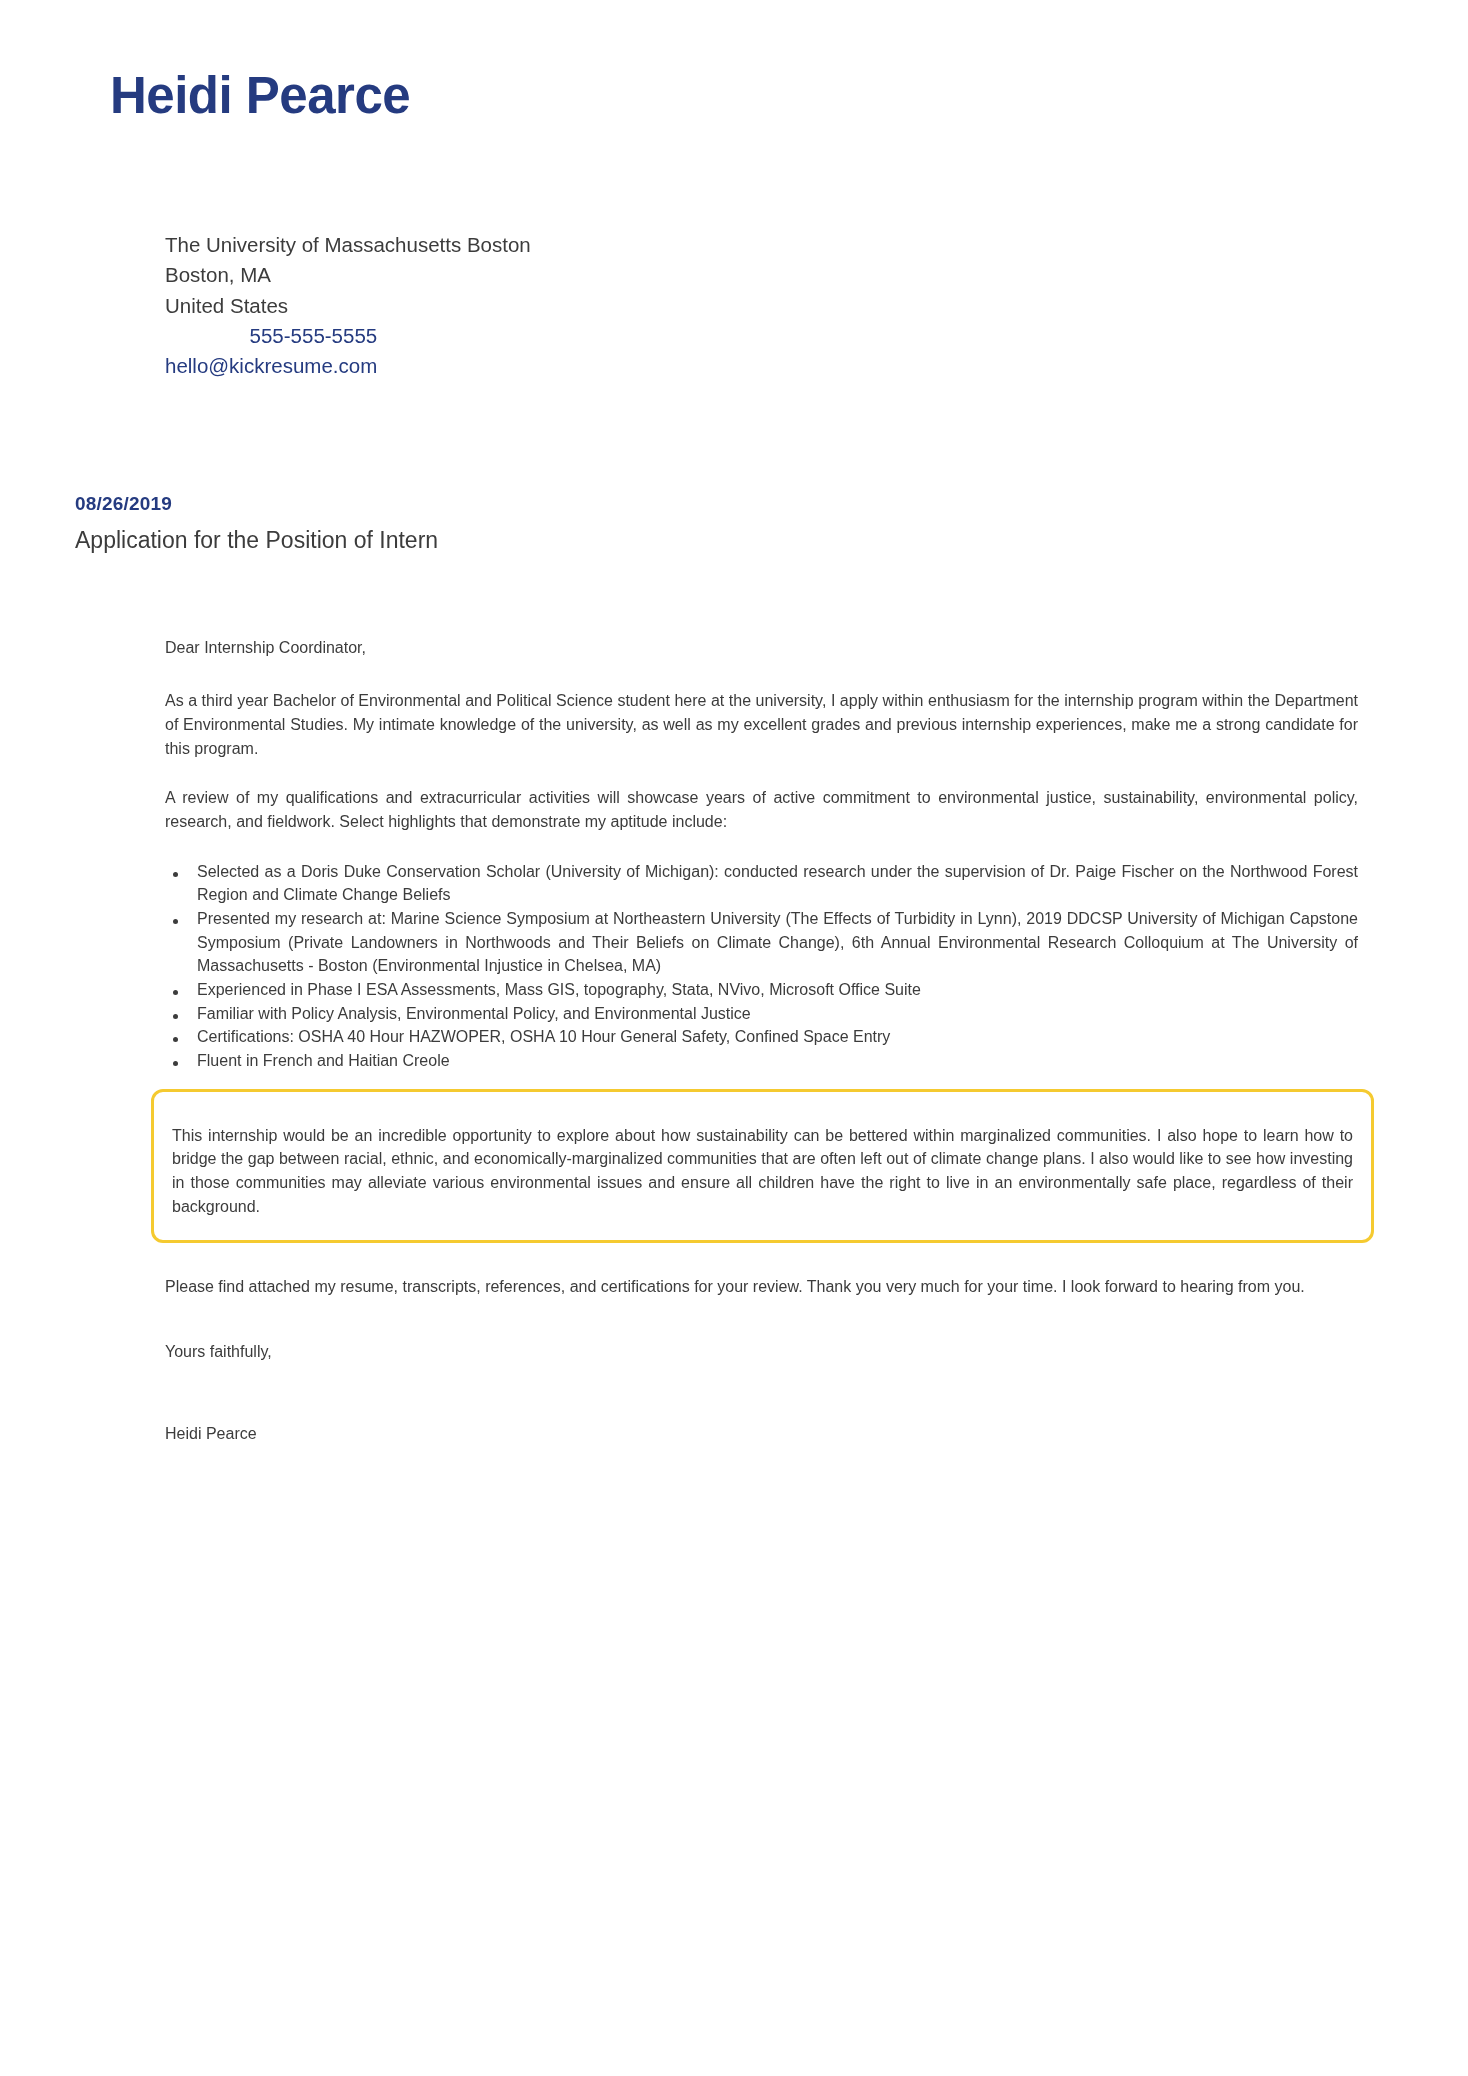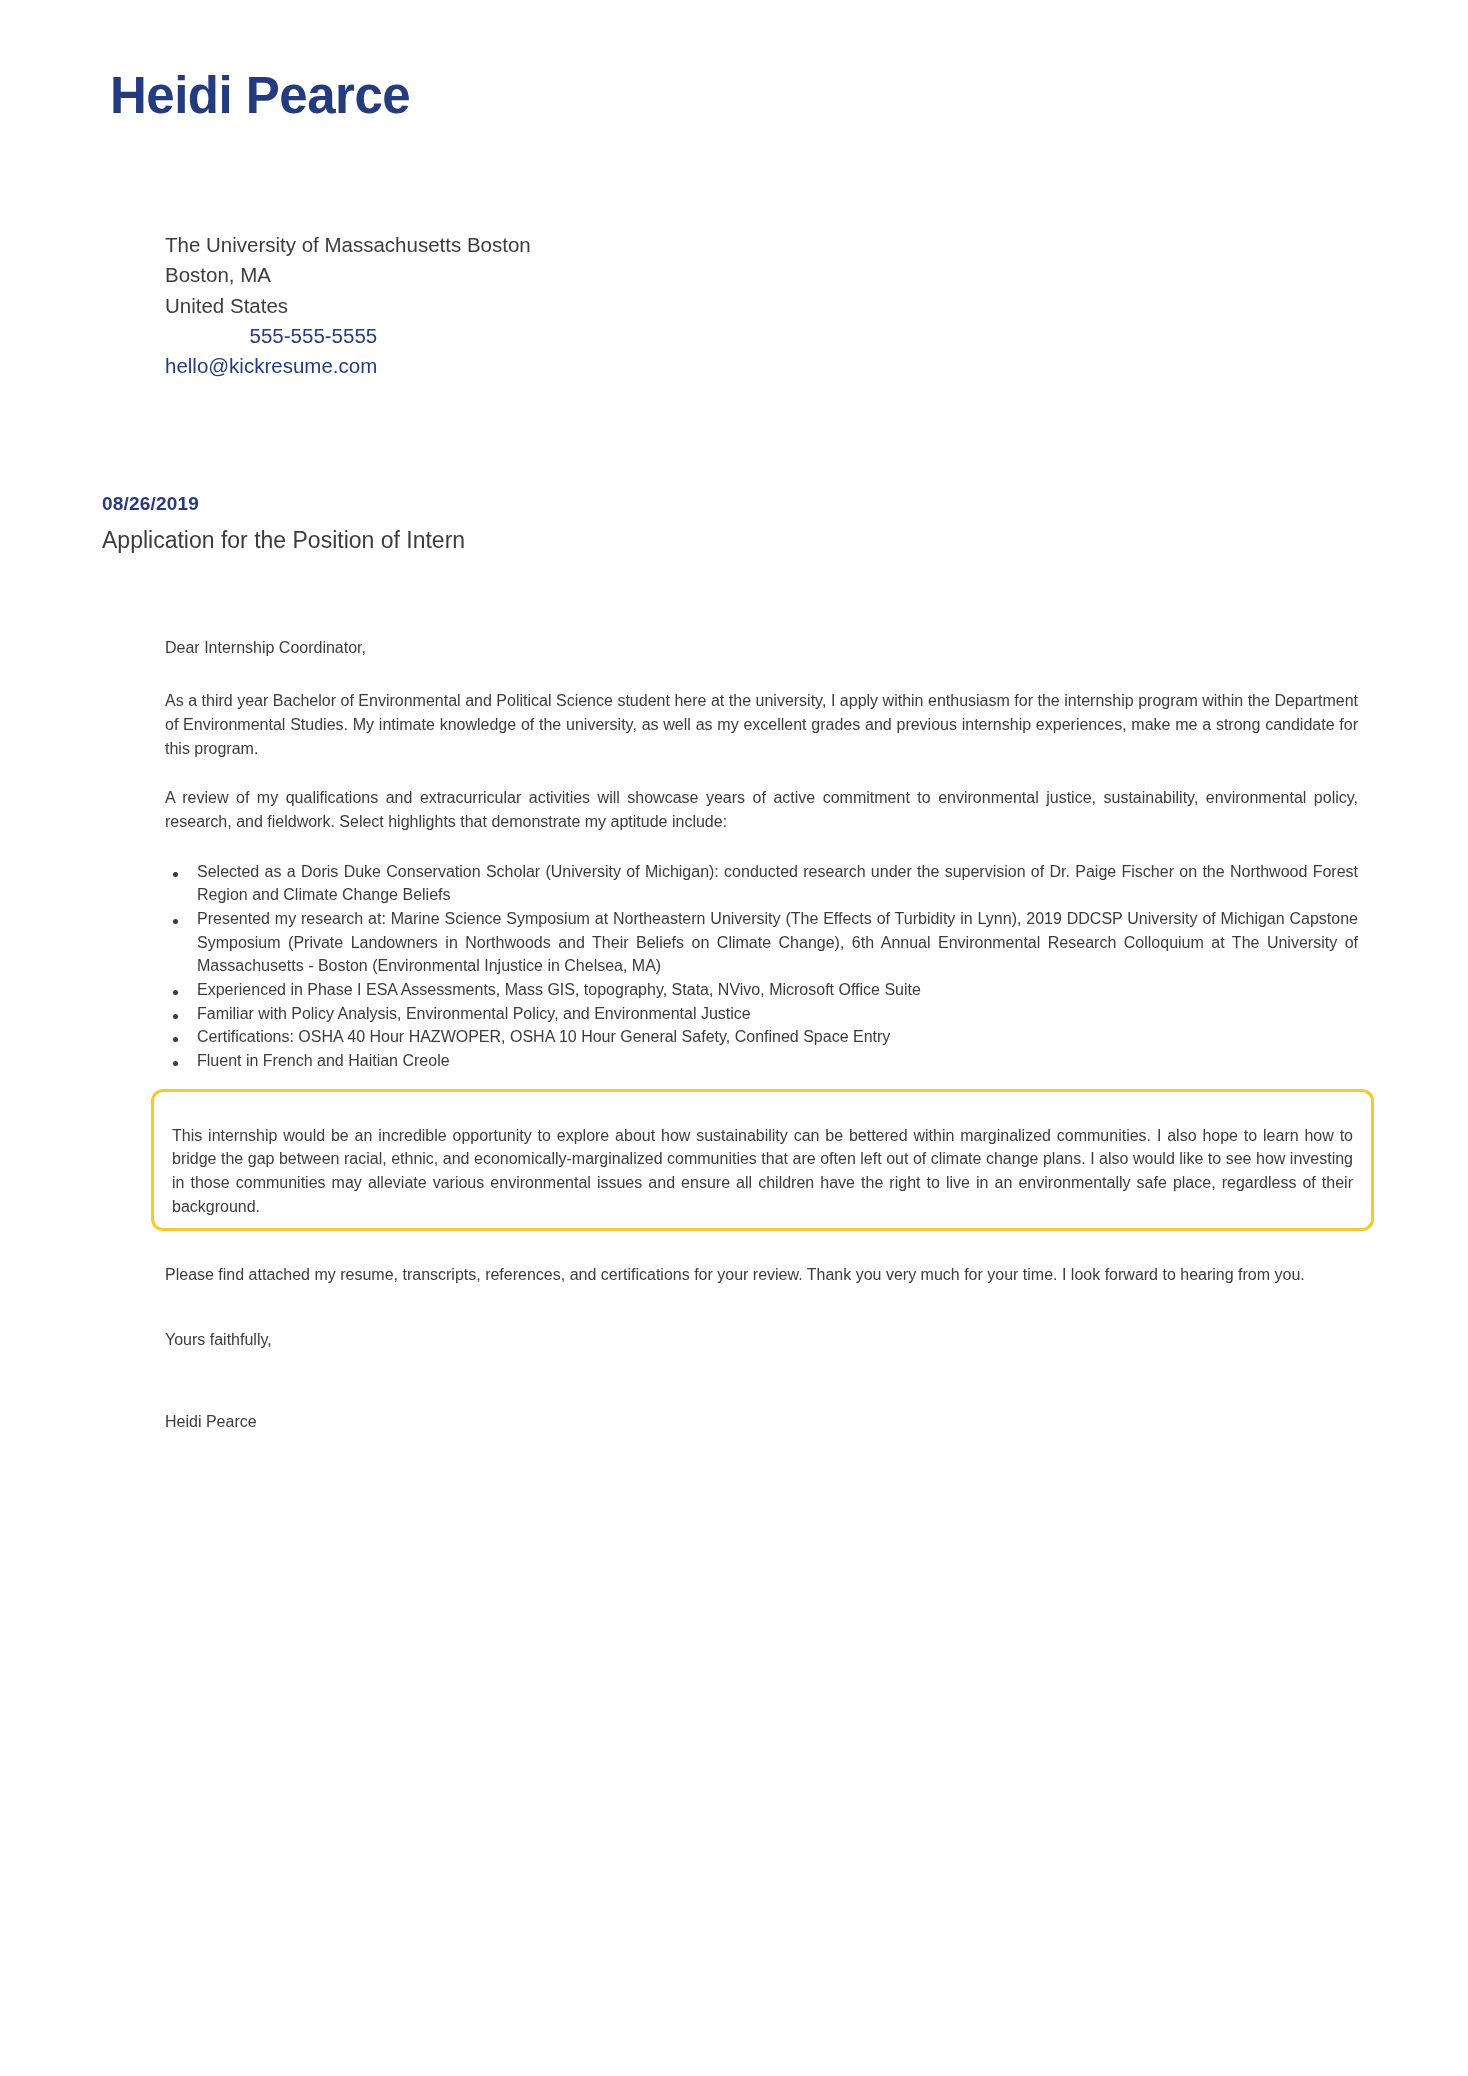--- a/index.html
+++ b/index.html
@@ -55,21 +55,21 @@
   .contact-block {
     text-align: right;
     font-size: 20.5px;
     line-height: 1.48;
     color: #253b80;
   }
 
   
   .meta-block {
     margin-top: 108px;
-    padding-left: 102px;
+    padding-left: 75px;
   }
   .letter-date {
     font-size: 19px;
     font-weight: bold;
     color: #253b80;
     letter-spacing: 0.2px;
     line-height: 1.5;
   }
   .letter-subject {
     font-size: 23px;
@@ -119,21 +119,21 @@
     background: #3c3c3c;
   }
 
   
   .callout-box {
     margin-top: 16px;
     margin-left: -14px;
     margin-right: -16px;
     border: 3px solid #f5ca30;
     border-radius: 12px;
-    padding: 16px 18px 9px 18px;
+    padding: 16px 18px 21px 18px;
     box-sizing: border-box;
   }
   .callout-box .paragraph {
     margin-bottom: 0;
   }
 
   
   .closing-block {
     margin-top: 32px;
   }

